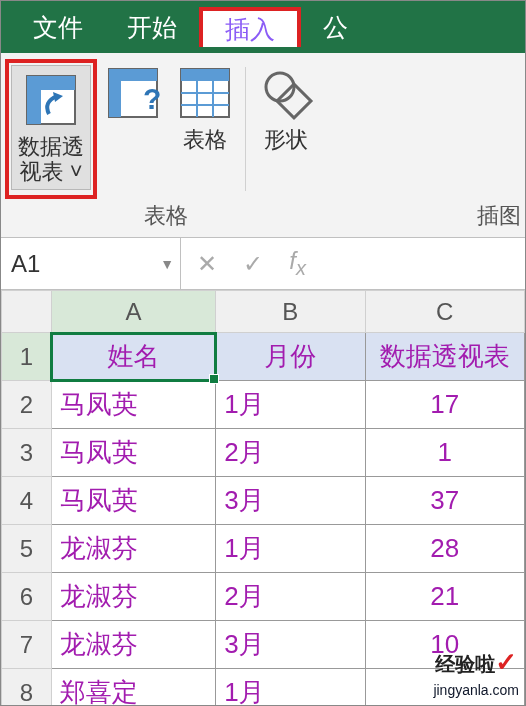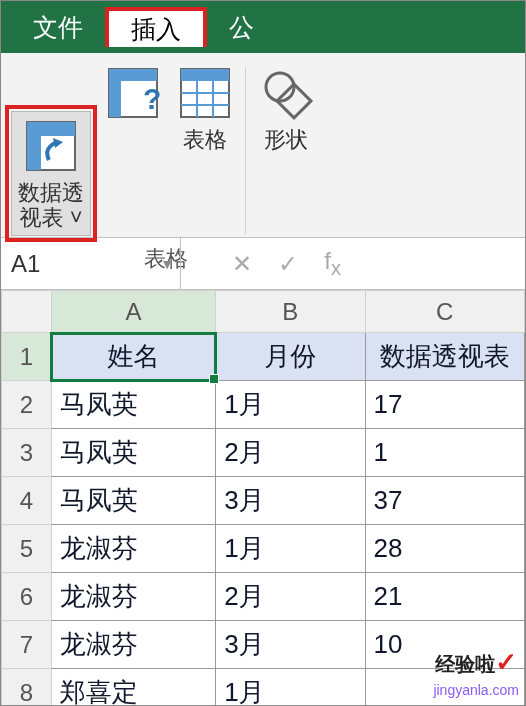--- a/index.html
+++ b/index.html
@@ -1,69 +1,70 @@
 <!DOCTYPE html>
 <html><head>
 <meta charset="utf-8">
 <style>
   * { box-sizing: border-box; margin: 0; padding: 0; }
   body { width: 526px; height: 706px; background: #fff; font-family: "Microsoft YaHei", Arial, sans-serif; overflow: hidden; position: relative; border: 1px solid #888; }
   
   
   .tabs-row { height: 52px; background: #217346; display: flex; align-items: center; padding-left: 10px; color: #fff; font-size: 25px; }
   .tab { padding: 0 22px; height: 40px; display: flex; align-items: center; cursor: pointer; }
-  .tab.active { background: #fff; color: #000000; border: 4px solid #d22; border-bottom: none; }
+  .tab.active { background: #fff; color: #8b5cf6; border: 4px solid #d22; border-bottom: none; }
   
   
   .ribbon { height: 185px; background: #f3f3f3; display: flex; flex-direction: column; border-bottom: 1px solid #c0c0c0; }
   .ribbon-buttons { display: flex; flex: 1; padding: 6px 4px 0 4px; align-items: stretch; }
   .rbtn { display: flex; flex-direction: column; align-items: center; justify-content: flex-start; padding: 4px 6px; font-size: 22px; color: #333; cursor: pointer; text-align: center; line-height: 1.15; }
   .rbtn .ic { width: 60px; height: 60px; margin-bottom: 4px; display: flex; align-items: center; justify-content: center; }
   .rbtn.pivot { background: #e0e0e0; border: 1px solid #b8b8b8; }
-  .highlight-box { border: 4px solid #d22; padding: 2px; margin-top: 46px; }
+  .highlight-box { border: 4px solid #d22; padding: 2px; }
   .vsep { width: 1px; background: #d0d0d0; margin: 8px 4px; }
   .group-labels { display: flex; font-size: 22px; color: #555; padding: 2px 0 6px 0; }
   .group-label { text-align: center; }
   
   
-  .fbar { height: 52px; display: flex; align-items: stretch; border-bottom: 1px solid #c0c0c0; background: #fff; gap: 35px; }
+  .fbar { height: 52px; display: flex; align-items: stretch; border-bottom: 1px solid #c0c0c0; background: #fff; }
   .namebox { width: 180px; border-right: 1px solid #c0c0c0; display: flex; align-items: center; padding: 0 10px; font-size: 24px; color: #333; position: relative; }
   .namebox .dd { position: absolute; right: 6px; font-size: 14px; color: #888; }
   .fcontrols { display: flex; align-items: center; padding: 0 8px; gap: 10px; color: #aaa; font-size: 24px; }
   .fcontrols span { padding: 0 8px; }
   
   
   .grid-wrap { position: relative; }
   table.grid { border-collapse: collapse; width: 100%; }
   .corner { width: 50px; height: 42px; background: #f0f0f0; border: 1px solid #d0d0d0; }
   .colh { height: 42px; background: #f0f0f0; border: 1px solid #d0d0d0; text-align: center; font-size: 24px; color: #555; }
   .colh.active { background: #d8e8d8; }
   .rowh { width: 50px; background: #f0f0f0; border: 1px solid #d0d0d0; text-align: center; font-size: 24px; color: #555; }
   .rowh.active { background: #d8e8d8; }
-  td.cell { border: 1px solid #999; height: 48px; font-size: 26px; padding: 0 8px; color: #0f172a; }
+  td.cell { border: 1px solid #999; height: 48px; font-size: 26px; padding: 0 8px; color: #a21caf; }
   td.header-cell { background: #d9e1f2; text-align: center; font-weight: 500; }
-  .rnum { text-align: left; }
+  .rnum { text-align: center; }
   .sel { outline: 3px solid #107c41; outline-offset: -2px; position: relative; }
   .sel::after { content:""; position:absolute; right:-4px; bottom:-4px; width:8px; height:8px; background:#107c41; border:1px solid #fff; }
   
   
   .cA { width: 165px; }
   .cB { width: 150px; }
   .cC { width: 160px; }
   
   
   .wm { position: absolute; right: 6px; bottom: 6px; font-size: 20px; color: #222; font-weight: bold; pointer-events: none; text-align: center; line-height: 1.1; margin-left: 8px; }
   .wm .ck { color: #d22; font-size: 26px; }
-  .wm .small { font-size: 14px; color: #8b5cf6; font-weight: normal; }
+  .wm .small { font-size: 14px; color: #0f172a; font-weight: normal; }
 </style>
 </head>
 <body>
 
 <div class="tabs-row">
   <div class="tab">文件</div>
+  <div class="tab">开始</div>
   <div class="tab active">插入</div>
   <div class="tab">公</div>
 </div>
 
 <div class="ribbon">
   <div class="ribbon-buttons">
     <div class="highlight-box">
       <div class="rbtn pivot">
         <div class="ic">
           <svg width="56" height="56" viewBox="0 0 56 56">
@@ -107,32 +108,33 @@
         <svg width="56" height="56" viewBox="0 0 56 56">
             <circle cx="22" cy="22" r="14" fill="none" stroke="#666" stroke-width="3"></circle>
             <rect x="24" y="24" width="24" height="24" transform="rotate(45 36 36)" fill="none" stroke="#666" stroke-width="3"></rect>
           </svg>
       </div>
       <div>形状</div>
     </div>
   </div>
   <div class="group-labels">
     <div class="group-label" style="width:330px">表格</div>
+    <div class="group-label" style="flex:1;text-align:right;padding-right:4px">插图</div>
   </div>
 </div>
 
 <div class="fbar">
   <div class="namebox">
     <span>A1</span>
     <span class="dd">▼</span>
   </div>
   <div class="fcontrols">
     <span>✕</span>
     <span>✓</span>
-    <span style="">f<sub>x</sub></span>
+    <span style="font-style:italic">f<sub>x</sub></span>
   </div>
 </div>
 
 <div class="grid-wrap">
 <table class="grid">
   <tbody>
         <tr>
     <td class="corner"></td>
     <td class="colh cA active">A</td>
     <td class="colh cB">B</td>

